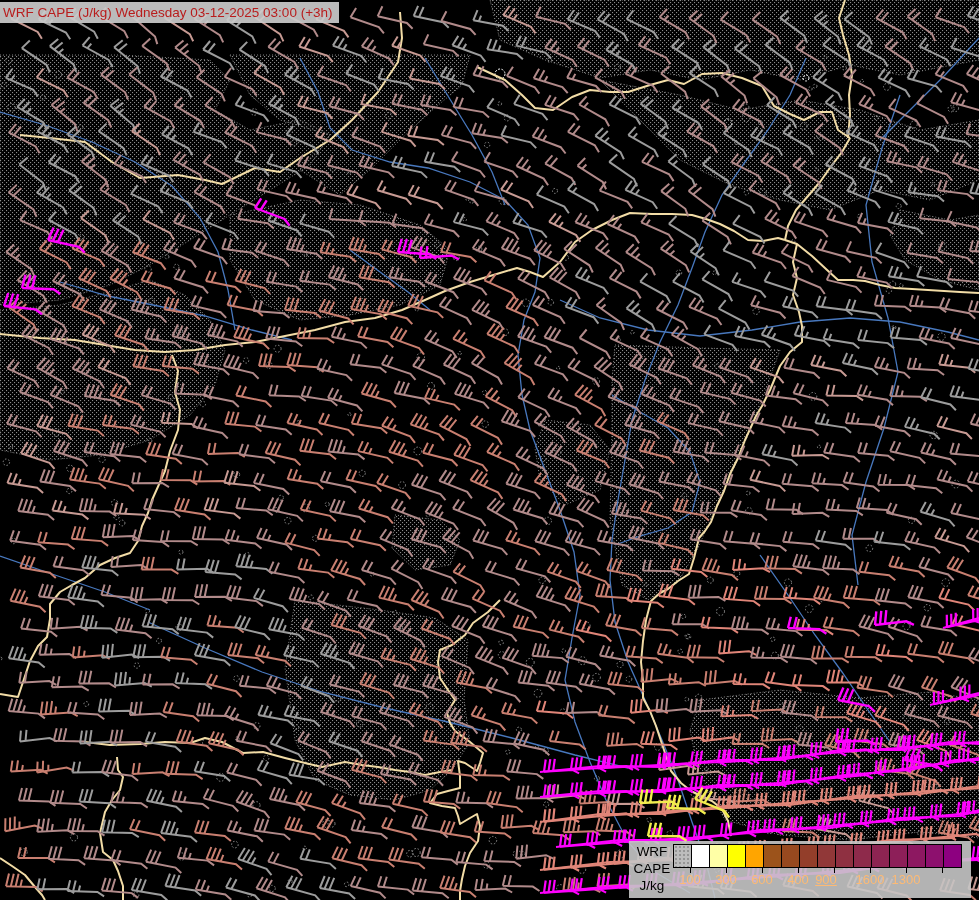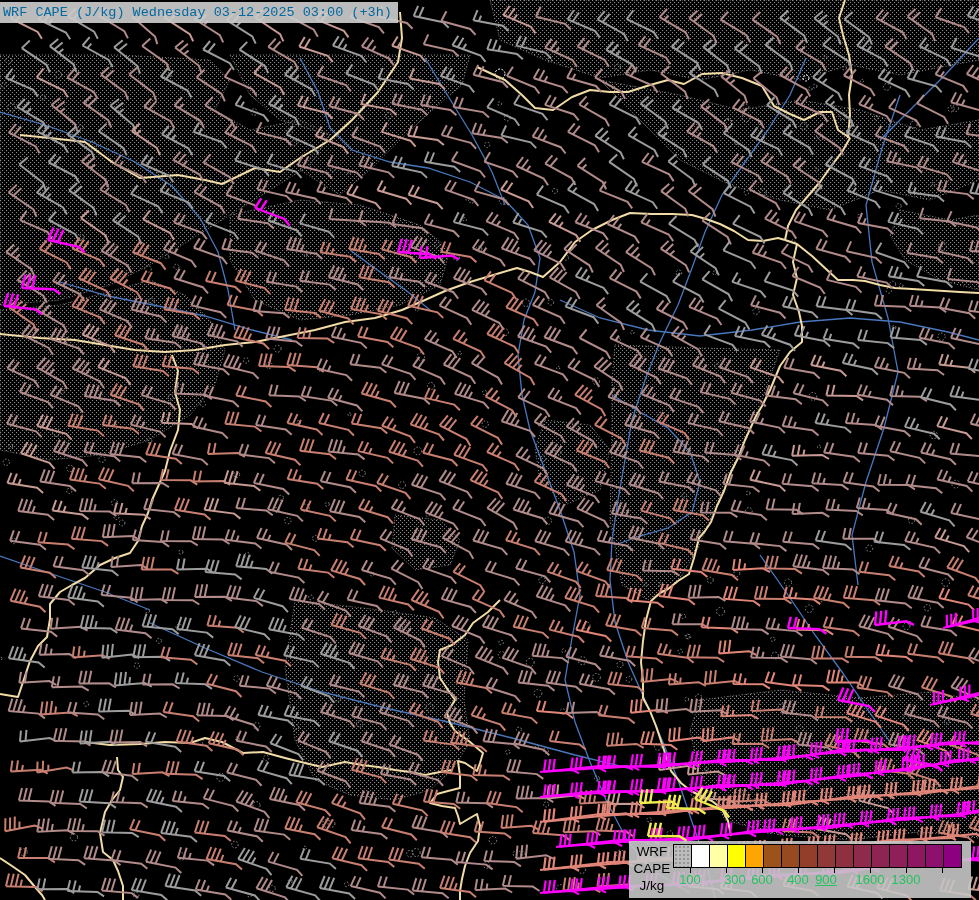--- a/index.html
+++ b/index.html
@@ -1,35 +1,35 @@
 <!DOCTYPE html>
 <html><head>
 <meta charset="utf-8">
 <style>
   html,body{margin:0;padding:0;background:#000;}
   .stage{position:relative;width:979px;height:900px;background:#000;overflow:hidden;
          font-family:"Liberation Sans",sans-serif;}
   #mapsvg{position:absolute;left:0;top:0;z-index:10;}
   .hdr{position:absolute;left:0;top:2px;z-index:30;}
-  .hdr-line{display:table;background:rgba(203,203,203,0.92);color:#0369a1;
+  .hdr-line{display:table;background:rgba(203,203,203,0.92);color:#b91c1c;
             font-size:13.5px;line-height:17px;padding:2px 6px 2px 3px;margin-bottom:1px;
-            white-space:nowrap;font-family:Liberation Mono, monospace;}
+            white-space:nowrap;}
   .legend{position:absolute;left:629px;top:841px;width:342px;height:57px;z-index:40;
           background:rgba(198,198,198,0.9);}
   .legend-titles{position:absolute;left:2px;top:2px;width:42px;color:#000;
                  font-size:13.5px;line-height:17px;text-align:center;}
   .legend-bar{position:absolute;left:44px;top:3px;height:24px;display:flex;}
   .legend-cell{width:19px;height:24px;border:1px solid #000;margin-left:-1px;
                box-sizing:border-box;}
   .legend-cell:first-child{margin-left:0;}
   .legend-cell.stipple{background-color:#bdbdbd;
      background-image:radial-gradient(#6f6f6f 24%, rgba(0,0,0,0) 26%);
      background-size:4px 4px;}
   .legend-tick{position:absolute;width:1px;height:5px;background:#000;top:27px;}
-  .legend-num{position:absolute;top:31px;width:40px;text-align:center;color:#22c55e;
+  .legend-num{position:absolute;top:31px;width:40px;text-align:center;color:#fdba74;
               font-size:13px;}
 </style>
 </head>
 <body>
 
 <div class="stage">
 
   <svg id="mapsvg" width="979" height="900">
       <defs>
         <pattern id="stip" width="4" height="4" patternUnits="userSpaceOnUse">
@@ -1437,21 +1437,21 @@
         <span class="legend-cell" style="background: rgb(142, 42, 75);"></span>
         <span class="legend-cell" style="background: rgb(141, 36, 82);"></span>
         <span class="legend-cell" style="background: rgb(141, 31, 89);"></span>
         <span class="legend-cell" style="background: rgb(141, 24, 97);"></span>
         <span class="legend-cell" style="background: rgb(141, 16, 110);"></span>
         <span class="legend-cell" style="background: rgb(141, 0, 128);"></span>
       </div>
   <div class="legend-tick" style="left: 61px;"></div>
       <div class="legend-num" style="left: 41px;">100</div>
       <div class="legend-tick" style="left: 97px;"></div>
-      <div class="legend-num" style="left: 86px;">300</div>
+      <div class="legend-num" style="left: 77px;">300</div>
       <div class="legend-tick" style="left: 133px;"></div>
       <div class="legend-num" style="left: 113px;">600</div>
       <div class="legend-tick" style="left: 169px;"></div>
       <div class="legend-num" style="left: 149px;">400</div>
       <div class="legend-tick" style="left: 205px;"></div>
       <div class="legend-num" style="left: 177px; text-decoration: underline;">900</div>
       <div class="legend-tick" style="left: 241px;"></div>
       <div class="legend-num" style="left: 221px;">1600</div>
       <div class="legend-tick" style="left: 277px;"></div>
       <div class="legend-num" style="left: 257px;">1300</div>

